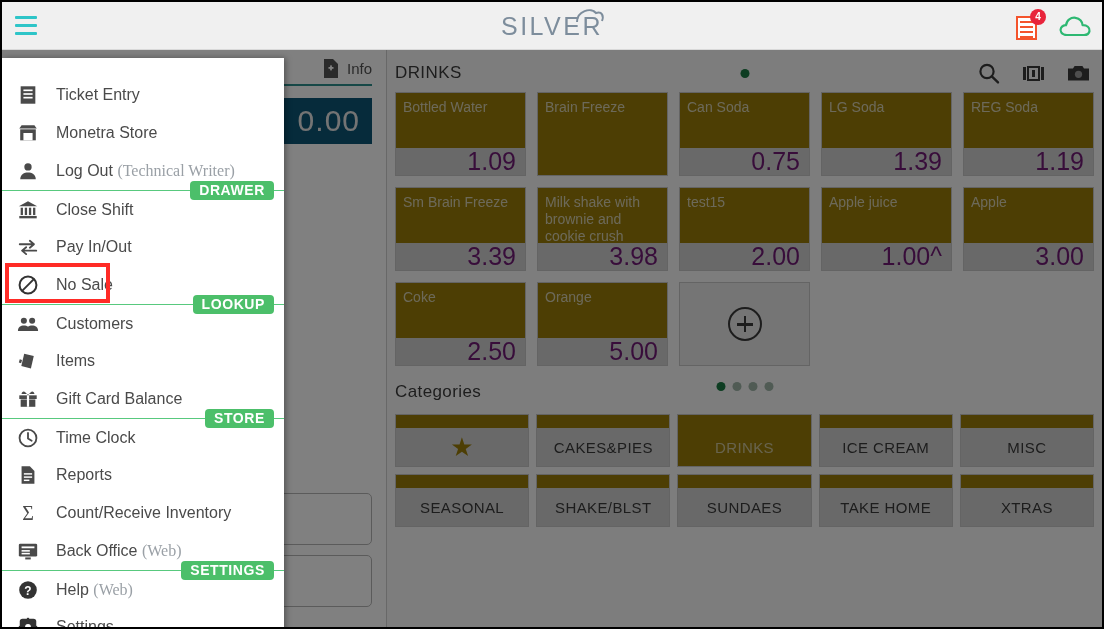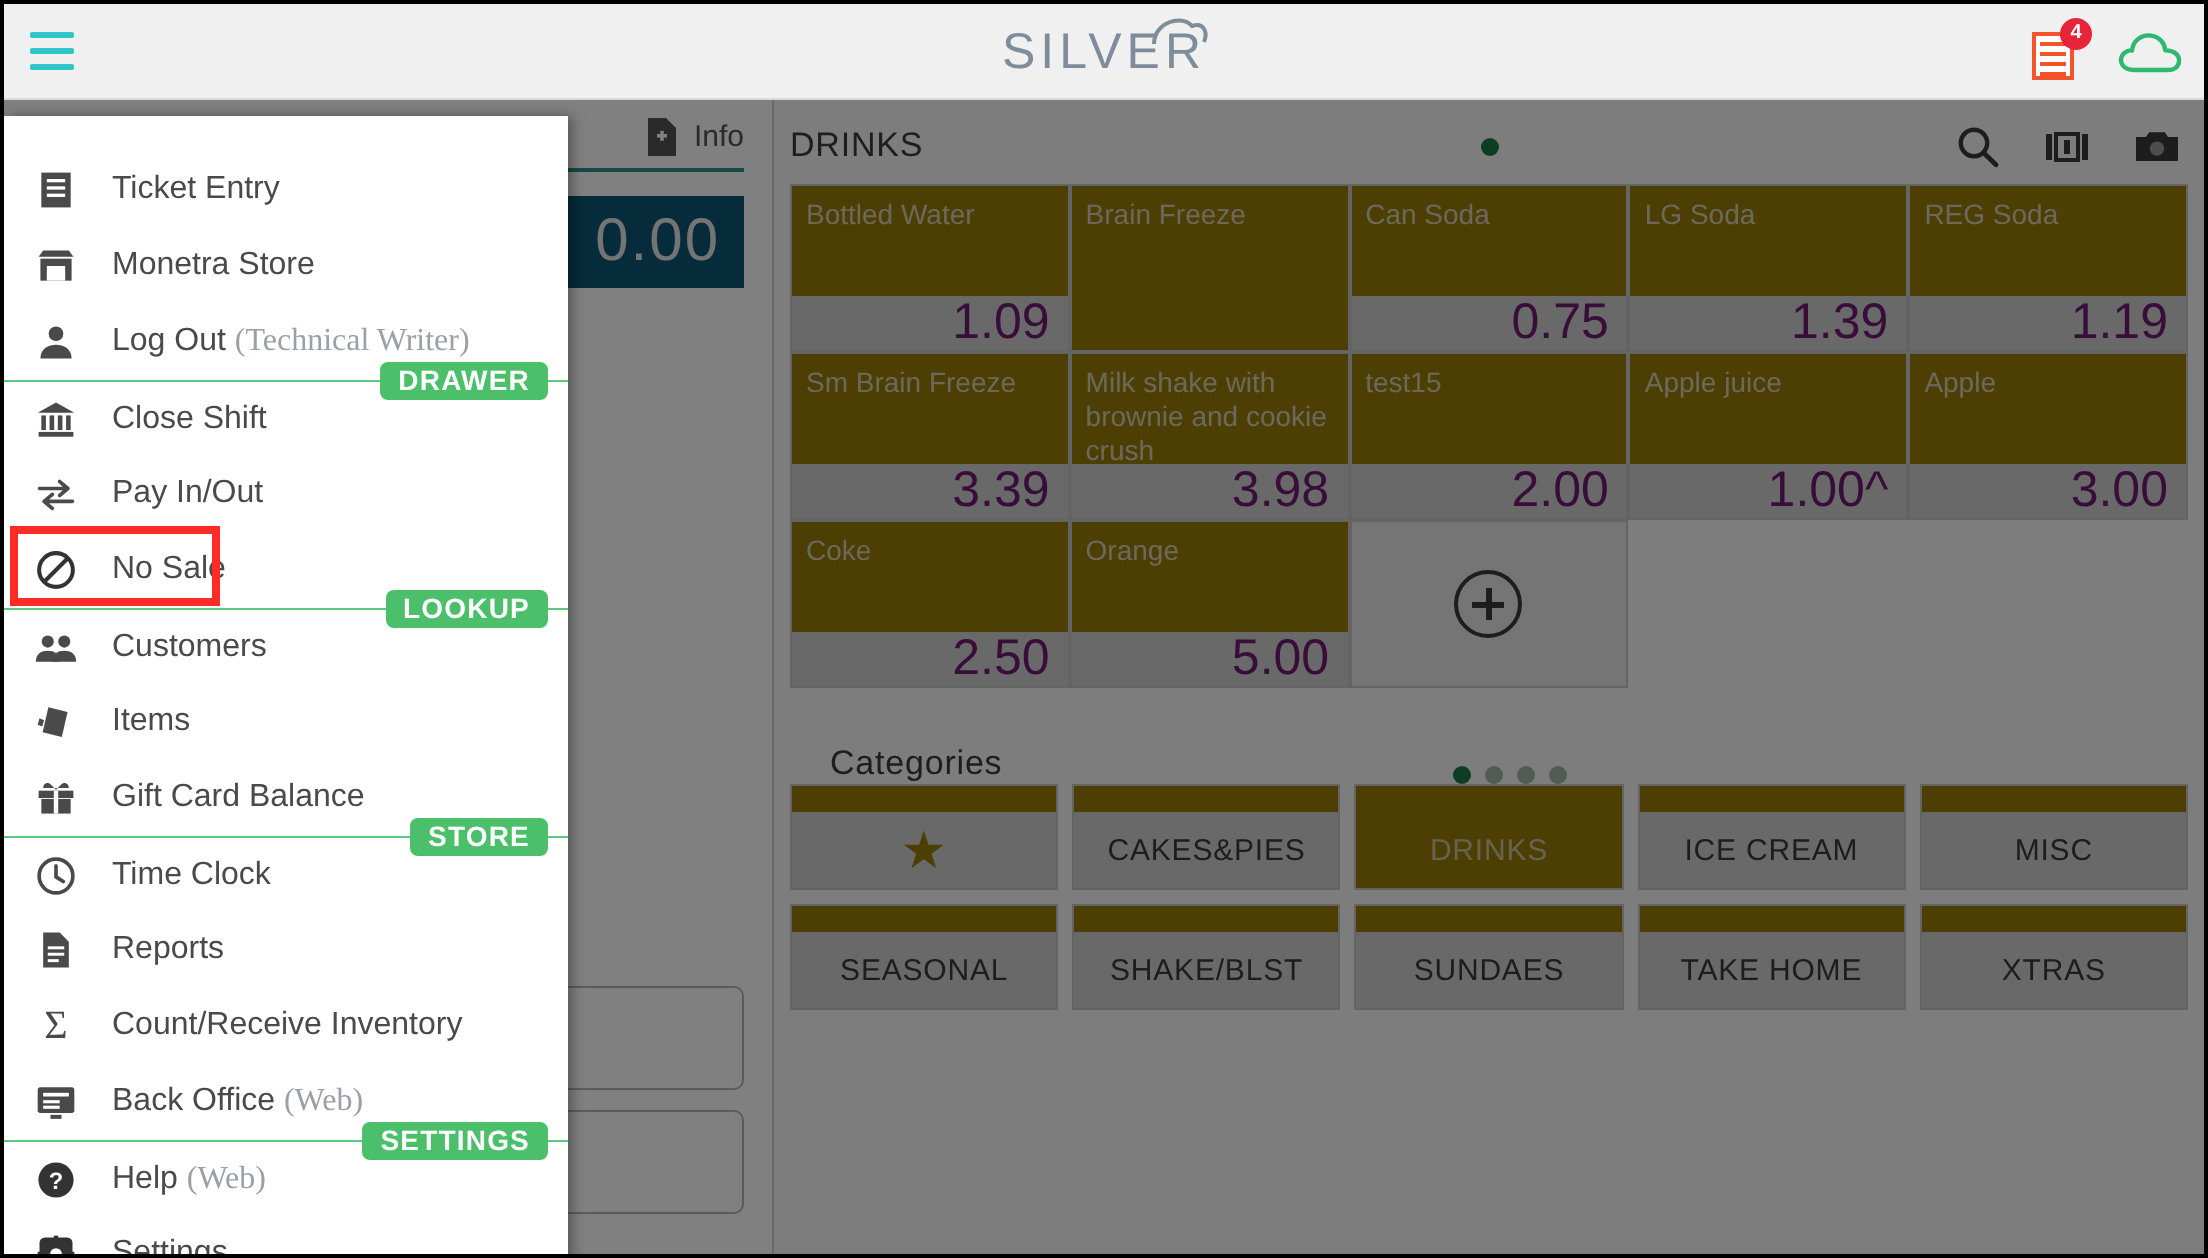--- a/index.html
+++ b/index.html
@@ -146,21 +146,21 @@
   }
   .head-tools {
     position: absolute; right: 4px;
     display: flex; align-items: center; gap: 22px;
   }
   .tool-ic { width: 23px; height: 23px; cursor: pointer; }
 
   .item-grid {
     display: grid;
     grid-template-columns: repeat(5, 1fr);
-    gap: 0;
+    gap: 11px;
     margin-top: 2px;
   }
   .item-tile {
     height: 84px;
     display: flex; flex-direction: column;
     cursor: pointer;
     border: 1px solid #c8c8c8;
   }
   .item-name {
     flex: 1;
@@ -192,21 +192,21 @@
     position: relative;
   }
   .plus-circle:before, .plus-circle:after {
     content: ""; position: absolute; background: #3b3b3b;
   }
   .plus-circle:before { left: 7px; right: 7px; top: 14px; height: 2.5px; }
   .plus-circle:after  { top: 7px; bottom: 7px; left: 14px; width: 2.5px; }
 
   .cat-head {
     height: 32px; margin-top: 16px;
-    display: flex; align-items: flex-end; position: relative; margin-left: 20px;
+    display: flex; align-items: flex-start; position: relative;
   }
   .cat-dots {
     position: absolute; left: 50%; transform: translateX(-50%);
     display: flex; gap: 7px;
   }
   .cat-dots b {
     display: block; width: 9px; height: 9px; border-radius: 50%;
     background: #9fb5a8;
   }
   .cat-dots b.on { background: #1a7a44; }

